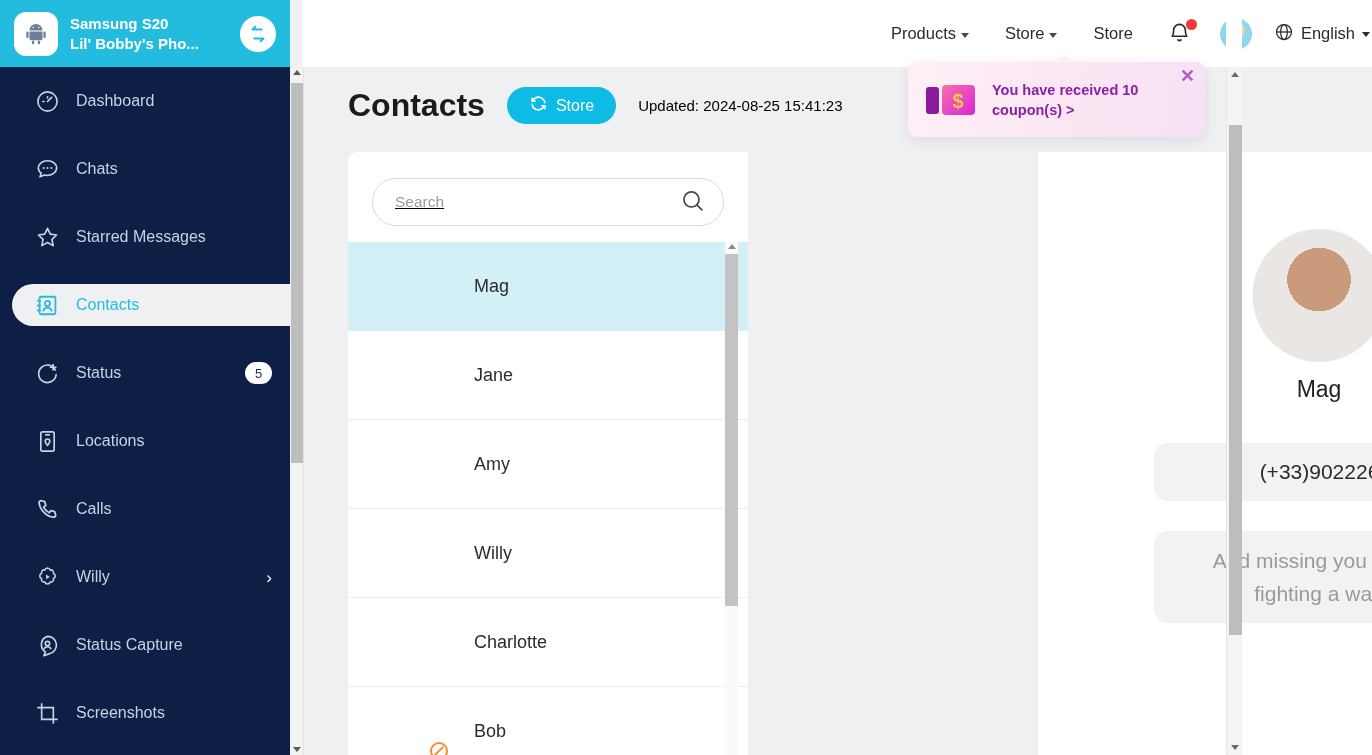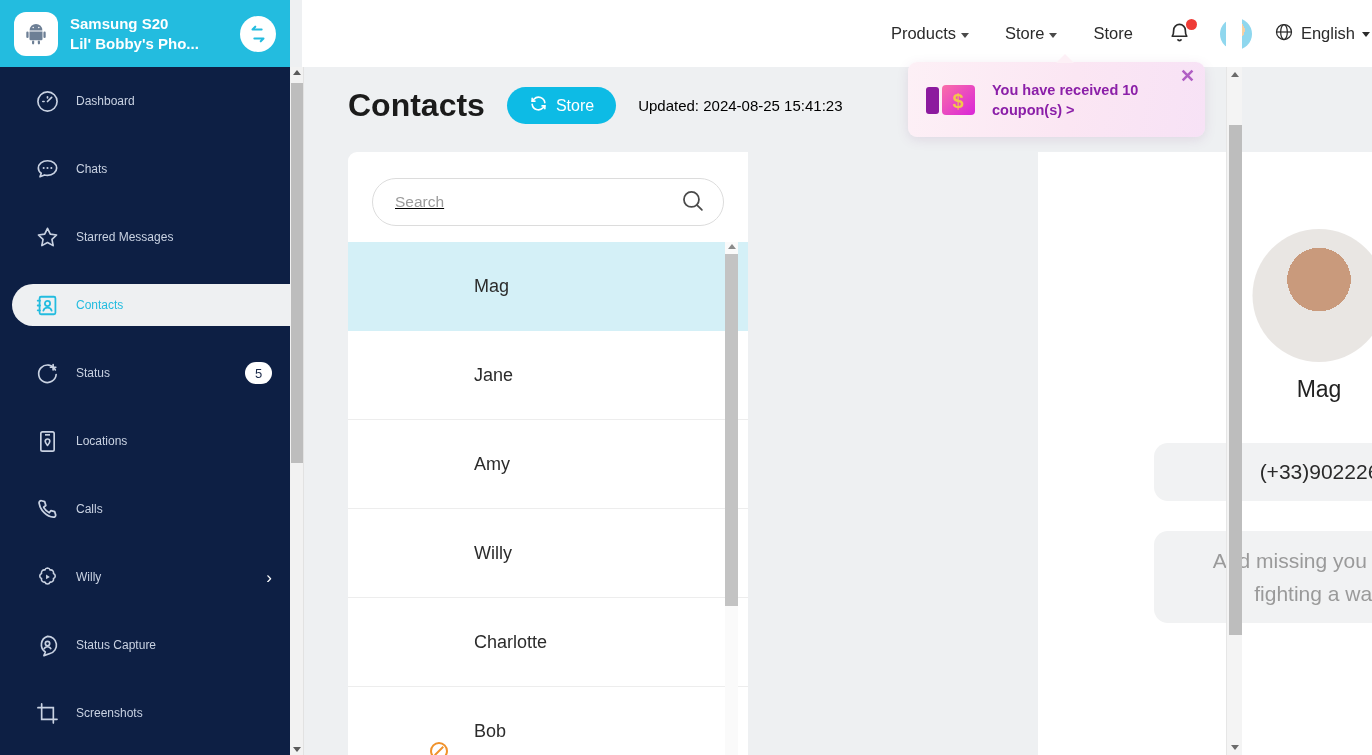--- a/index.html
+++ b/index.html
@@ -53,21 +53,21 @@
     height: 42px; margin-bottom: 26px;
     padding-left: 34px; padding-right: 18px;
     color: #c9d2e2; cursor: pointer;
   }
   .nav-item .ic {
     width: 26px; height: 26px; flex: 0 0 26px;
     display: flex; align-items: center; justify-content: center;
   }
   .nav-item .ic svg { width: 25px; height: 25px; display: block; }
   .nav-label {
-    margin-left: 16px; font-size: 12px; line-height: 1;
+    margin-left: 16px; font-size: 16px; line-height: 1;
     white-space: nowrap;
   }
   .nav-item.active {
     background: #eef0f2;
     border-top-left-radius: 21px; border-bottom-left-radius: 21px;
     margin-left: 12px; padding-left: 22px;
     color: #23bcdf;
   }
   .nav-spacer { flex: 1; }
   .badge {

